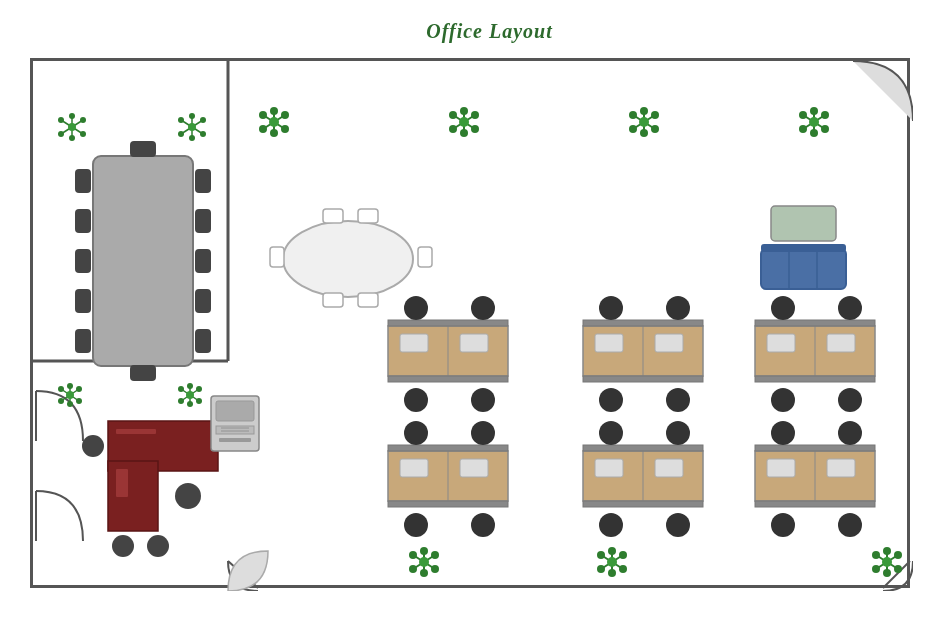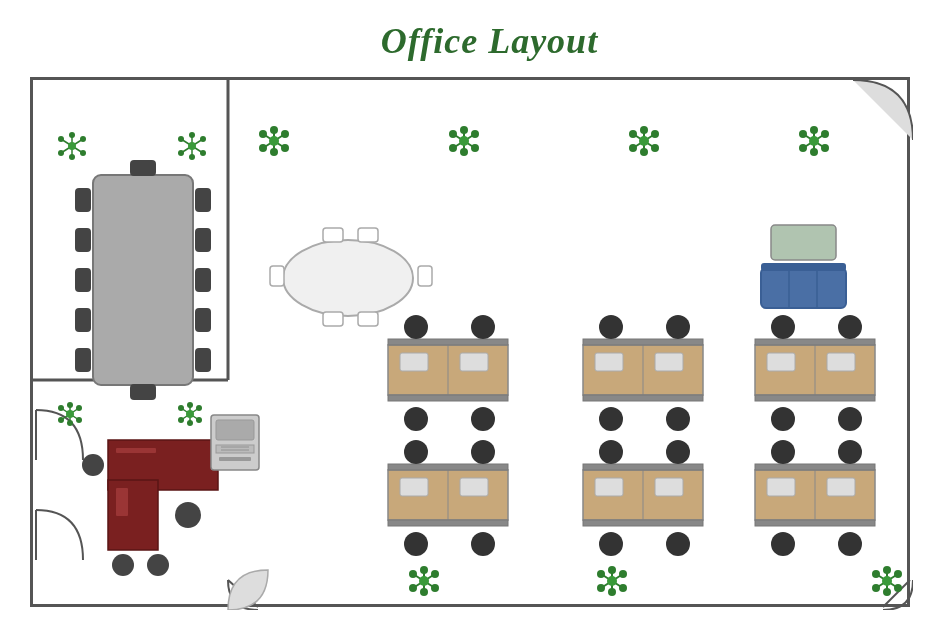--- a/index.html
+++ b/index.html
@@ -6,21 +6,21 @@
     body {
       width: 939px;
       height: 638px;
       background: #fff;
       font-family: Georgia, serif;
       overflow: hidden;
     }
     #title {
       text-align: center;
       padding-top: 20px;
-      font-size: 36px;
+      font-size: 20px;
       font-weight: bold;
       color: #2d6a2d;
       font-style: italic;
       letter-spacing: 1px;
       padding-left: 40px;
     }
     #floor-plan {
       position: relative;
       margin: 15px auto 0;
       width: 880px;

